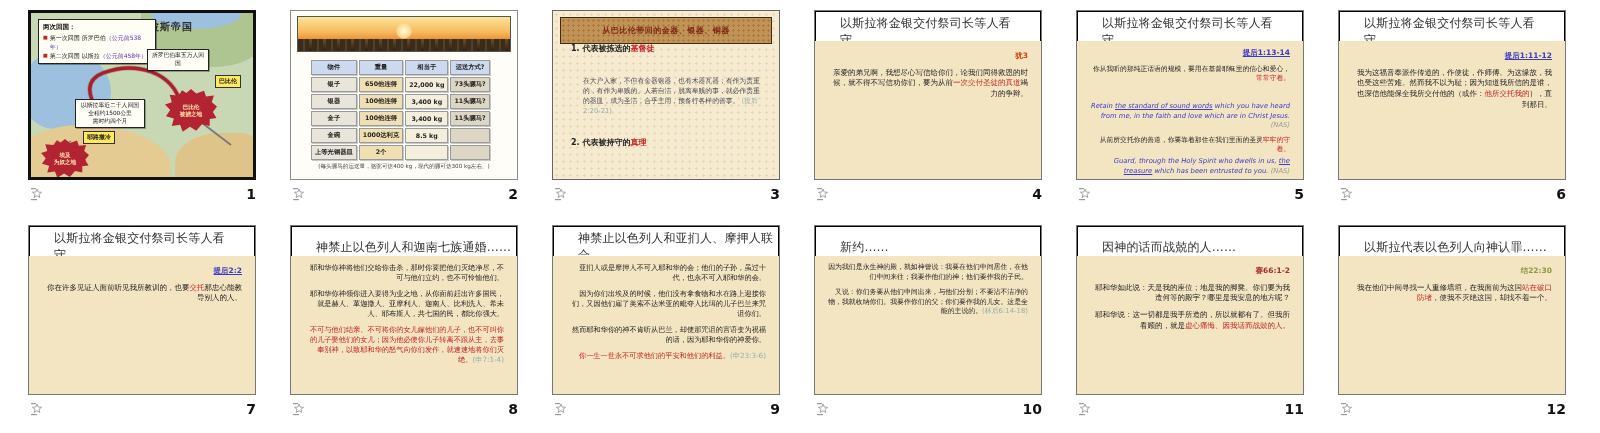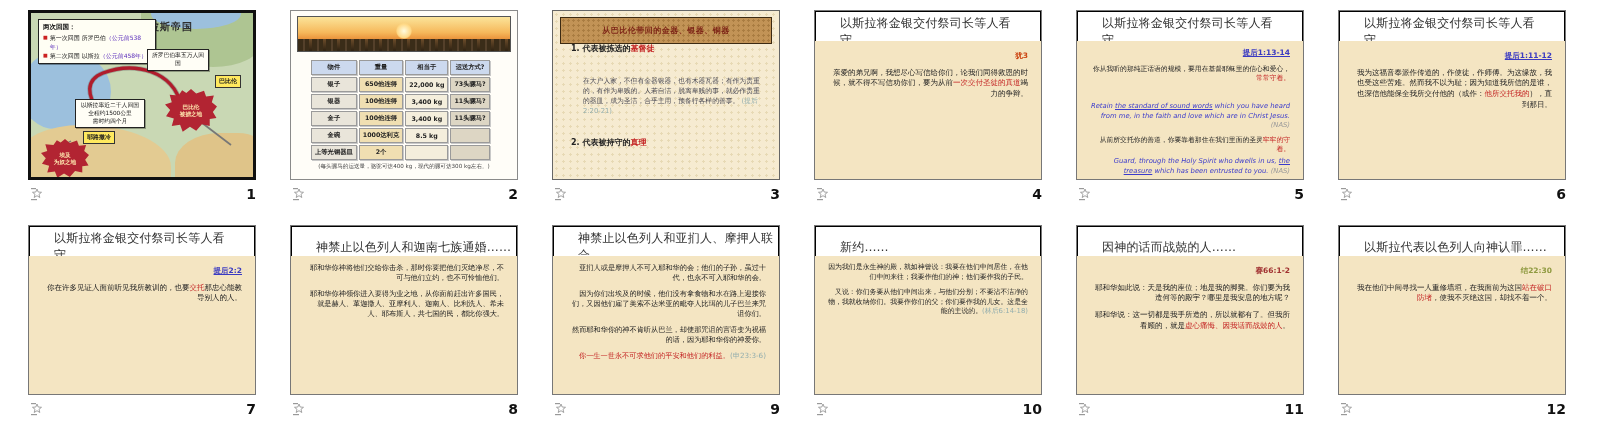--- a/index.html
+++ b/index.html
@@ -341,20 +341,21 @@
         <span class="tnum">7</span>
       </div>
     </div>
 
     <div class="cell">
       <div class="slide sermon">
         <div class="titlebar">神禁止以色列人和迦南七族通婚……</div>
         <div class="tanbody dense">
           <p>耶和华你神将他们交给你击杀，那时你要把他们灭绝净尽，不可与他们立约，也不可怜恤他们。</p>
           <p>耶和华你神领你进入要得为业之地，从你面前赶出许多国民，就是赫人、革迦撒人、亚摩利人、迦南人、比利洗人、希未人、耶布斯人，共七国的民，都比你强大。</p>
+          <p><span class="red">不可与他们结亲。不可将你的女儿嫁他们的儿子，也不可叫你的儿子娶他们的女儿；因为他必使你儿子转离不跟从主，去事奉别神，以致耶和华的怒气向你们发作，就速速地将你们灭绝。</span><span class="vref">(申7:1-4)</span></p>
         </div>
       </div>
       <div class="footerline">
         <svg class="ticon" viewBox="0 0 16 14">
           <path d="M7 2 L8.2 5 L11.5 5.3 L9 7.3 L9.8 10.5 L7 8.7 L4.2 10.5 L5 7.3 L2.5 5.3 L5.8 5 Z" fill="none" stroke="#777" stroke-width="0.9"></path>
           <rect x="1" y="1" width="5" height="1.2" fill="#777"></rect>
             <rect x="1" y="12" width="6" height="1.2" fill="#777"></rect>
         </svg>
         <span class="tnum">8</span>
       </div>

